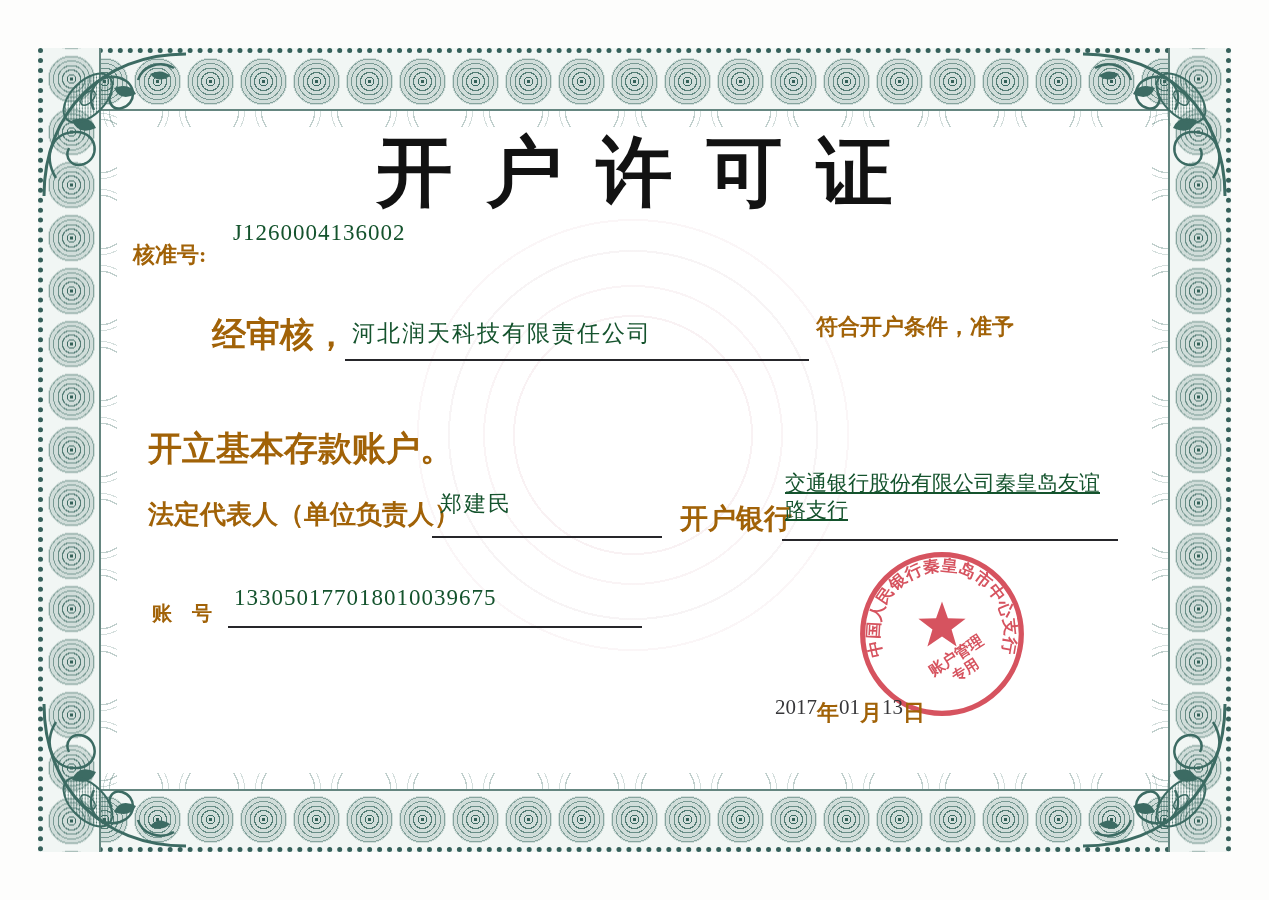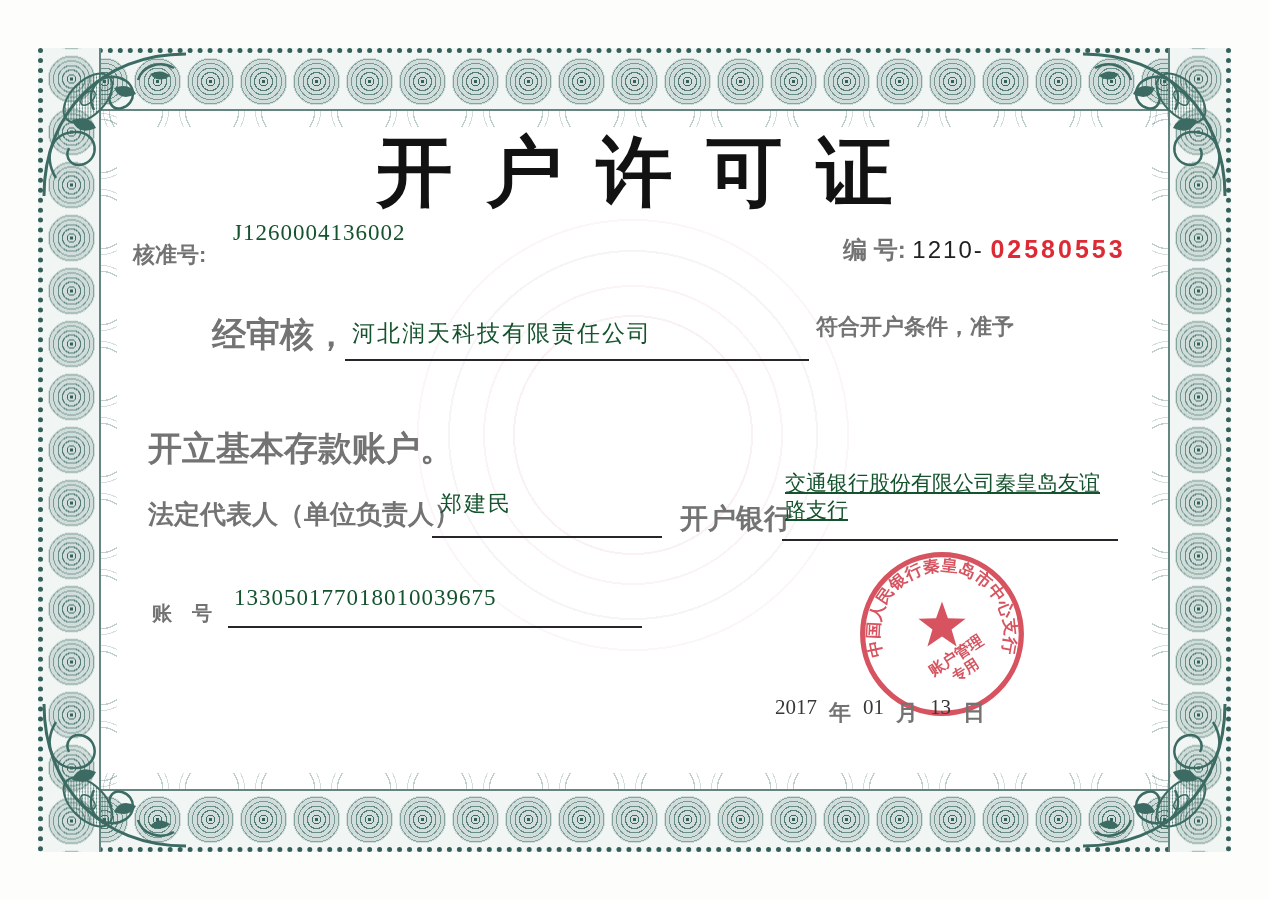--- a/index.html
+++ b/index.html
@@ -40,28 +40,28 @@
   .corner.br{right:0;bottom:0;transform:scale(-1,-1);}
   
   .watermark{position:absolute;left:388px;top:200px;width:490px;height:470px;border-radius:50%;
     background:
       radial-gradient(circle, transparent 0 118px, rgba(222,182,192,.18) 118px 120px, transparent 120px 148px,
         rgba(222,182,192,.15) 148px 150px, transparent 150px 183px,
         rgba(198,172,180,.13) 183px 185px, transparent 185px 214px,
         rgba(222,182,192,.12) 214px 216px, transparent 216px);}
   
   .abs{position:absolute;white-space:nowrap;}
-  .heiti{font-family:Liberation Sans, sans-serif;font-weight:bold;color:#737373;}
+  .heiti{font-family:Liberation Serif, serif;font-weight:bold;color:#a16207;}
   .typed{font-family:"Liberation Serif",serif;font-weight:normal;color:#14532d;}
   .title{left:0;width:100%;top:122px;text-align:center;font-size:76px;font-weight:900;
     letter-spacing:34px;text-indent:34px;color:#121212;font-family:"DejaVu Sans","Liberation Sans",sans-serif;}
   .rule{position:absolute;height:2px;background:#26262a;}
   .serial-red{color:#dd2b35;font-weight:bold;letter-spacing:3px;}
   .bankval{white-space:normal;width:324px;line-height:27px;word-break:break-all;text-decoration:underline;}
-  .dateline{display:flex;align-items:flex-end;gap:12px;}
+  .dateline{display:flex;align-items:flex-end;gap:0;}
   .dateline .num{font-family:"Liberation Serif",serif;color:#37373a;font-size:21px;position:relative;top:-8px;}
   .dateline .unit{font-size:22px;font-weight:bold;}
   .stamp{position:absolute;left:856px;top:548px;width:172px;height:172px;opacity:.9;}
 </style>
 </head>
 <body>
 
 <div class="stage">
 
   <svg width="0" height="0" style="position:absolute">
@@ -106,25 +106,20 @@
       </svg>
   </div>
 
   <div class="watermark"></div>
 
   <div class="abs title">开户许可证</div>
 
   <div class="abs typed" style="left:233px;top:220px;font-size:23px;letter-spacing:1px;">J1260004136002</div>
   <div class="abs heiti" style="left:133px;top:240px;font-size:22px;">核准号:</div>
 
-  <div class="abs" style="left:843px;top:234px;font-size:24px;">
-    <span class="heiti" style="font-weight:bold;">编 号:</span>
-    <span style="font-family:'Liberation Sans',sans-serif;color:#222;letter-spacing:2px;">1210-</span>
-    <span class="serial-red" style="font-size:25px;">02580553</span>
-  </div>
 
   <div class="abs heiti" style="left:212px;top:312px;font-size:34px;">经审核，</div>
   <div class="abs typed" style="left:352px;top:318px;font-size:23px;letter-spacing:2px;">河北润天科技有限责任公司</div>
   <div class="rule" style="left:345px;top:359px;width:464px;"></div>
   <div class="abs heiti" style="left:816px;top:312px;font-size:22px;">符合开户条件，准予</div>
 
   <div class="abs heiti" style="left:148px;top:390px;font-size:34px;margin-top:36px;">开立基本存款账户。</div>
 
   <div class="abs heiti" style="left:148px;top:497px;font-size:26px;">法定代表人（单位负责人）</div>
   <div class="abs typed" style="left:440px;top:489px;font-size:22px;letter-spacing:2px;">郑建民</div>

